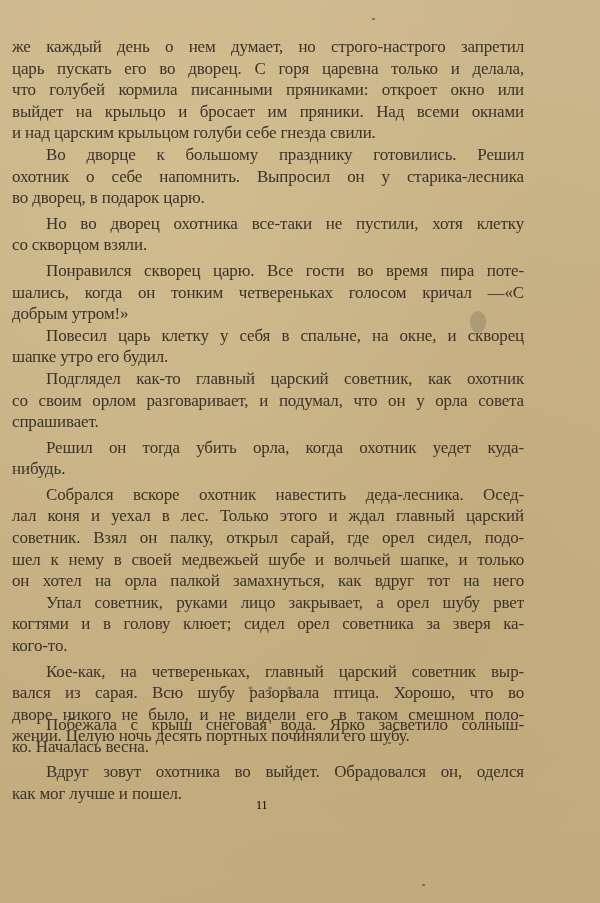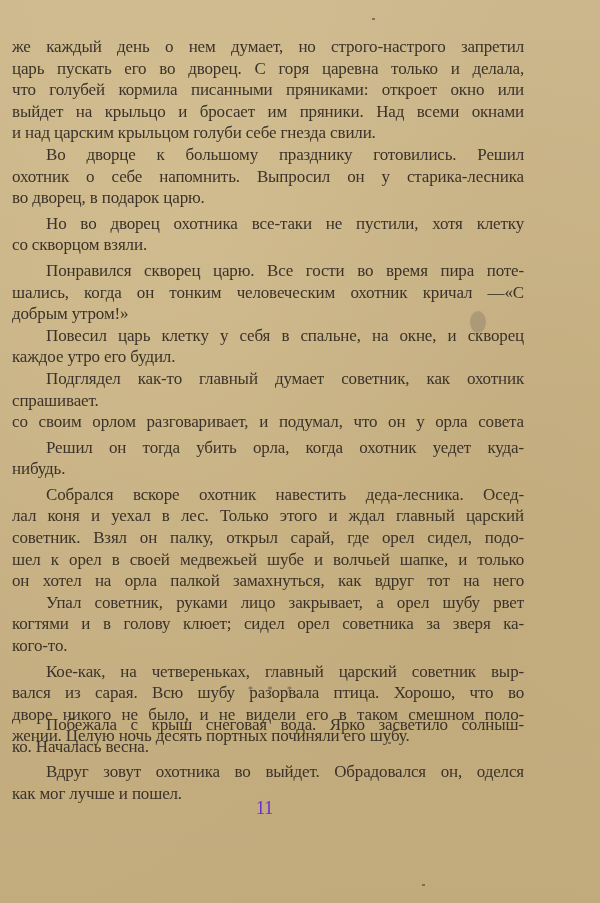--- a/index.html
+++ b/index.html
@@ -65,22 +65,22 @@
     .after-sep {
       position: absolute;
       left: 8px;
       top: 714px;
       width: 512px;
     }
     .page-number {
       position: absolute;
       left: 252px;
       top: 798px;
-      font-size: 18px;
-      color: #6d28d9;
+      font-size: 12px;
+      color: #000000;
     }
     .stain {
       position: absolute;
       left: 466px;
       top: 311px;
       width: 16px;
       height: 22px;
       border-radius: 50%;
       background: rgba(150,135,110,0.55);
     }
@@ -119,47 +119,47 @@
     <div class="gap"></div>
 
     <div>
       <span class="line indent">Но во дворец охотника все-таки не пустили,  хотя клетку</span>
       <span class="line last">со скворцом взяли.</span>
     </div>
     <div class="gap"></div>
 
     <div>
       <span class="line indent">Понравился скворец царю. Все гости во время пира поте-</span>
-      <span class="line">шались, когда он тонким человеческим  охотник кричал —«С</span>
+      <span class="line">шались, когда он тонким четвереньках  голосом кричал —«С</span>
       <span class="line last">добрым утром!»</span>
     </div>
 
     <div>
       <span class="line indent">Повесил царь клетку у себя в спальне, на окне, и скворец</span>
-      <span class="line last">каждое утро его будил.</span>
+      <span class="line last">шапке утро его будил.</span>
     </div>
 
     <div>
-      <span class="line indent">Подглядел как-то главный думает советник,  как  охотник</span>
+      <span class="line indent">Подглядел как-то главный царский советник,  как  охотник</span>
+      <span class="line">со своим орлом разговаривает, и подумал, что он у орла совета</span>
       <span class="line last">спрашивает.</span>
-      <span class="line">со своим орлом разговаривает, и подумал, что он у орла совета</span>
     </div>
     <div class="gap"></div>
 
     <div>
       <span class="line indent">Решил он тогда убить  орла,  когда  охотник  уедет  куда-</span>
       <span class="line last">нибудь.</span>
     </div>
     <div class="gap"></div>
 
     <div>
       <span class="line indent">Собрался вскоре охотник навестить деда-лесника.  Осед-</span>
       <span class="line">лал коня и уехал в лес. Только этого и ждал  главный  царский</span>
       <span class="line">советник. Взял он палку, открыл сарай, где орел  сидел,  подо-</span>
-      <span class="line">шел к орел в своей медвежьей шубе и волчьей шапке, и только</span>
+      <span class="line">шел к нему в своей медвежьей шубе и волчьей шапке, и только</span>
       <span class="line">он хотел на орла палкой замахнуться,  как вдруг тот на него</span>
     </div>
 
     <div>
       <span class="line indent">Упал советник, руками лицо закрывает, а  орел  шубу рвет</span>
       <span class="line">когтями и в голову клюет; сидел орел советника за зверя ка-</span>
       <span class="line last">кого-то.</span>
     </div>
     <div class="gap"></div>
 

